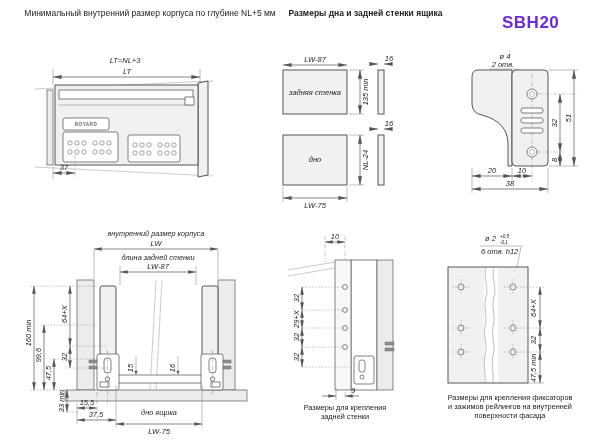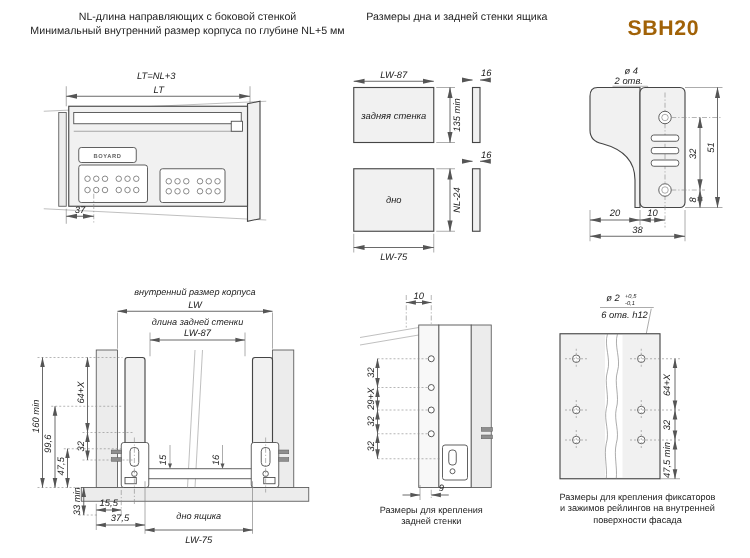--- a/index.html
+++ b/index.html
@@ -1,19 +1,19 @@
 <!DOCTYPE html>
 <html><head>
 <meta charset="utf-8">
 <style>
   html,body{margin:0;padding:0;background:#fff;}
   .page{position:relative;width:600px;height:446px;background:#fff;
         font-family:"Liberation Sans",sans-serif;overflow:hidden;}
   .note{position:absolute;text-align:center;font-size:8.5px;line-height:1.3;color:#222;}
-  .code{position:absolute;font-size:17px;font-weight:bold;color:#a16207;letter-spacing:0.5px;}
+  .code{position:absolute;font-size:17px;font-weight:bold;color:#6d28d9;letter-spacing:0.5px;}
   svg{position:absolute;overflow:visible;}
   svg text{font-family:"Liberation Sans",sans-serif;fill:#1c1c1c;}
   .d{font-size:7.5px;font-style:italic;text-anchor:middle;}
   .ds{font-size:7.5px;font-style:italic;text-anchor:start;}
   .c{font-size:7.3px;text-anchor:middle;}
   .tiny{font-size:4.6px;font-style:italic;text-anchor:start;}
   .logo{font-size:4.6px;font-weight:bold;letter-spacing:0.5px;text-anchor:middle;fill:#666;}
   .dim{stroke:#555;stroke-width:0.7;fill:none;}
   .ext{stroke:#7a7a7a;stroke-width:0.5;fill:none;}
   .ctr{stroke:#8a8a8a;stroke-width:0.5;fill:none;stroke-dasharray:4 1.6 1 1.6;}
@@ -23,24 +23,23 @@
   .wht{stroke:#4a4a4a;stroke-width:0.7;fill:#ffffff;}
   .lt{stroke:#999;stroke-width:0.5;fill:none;}
   .scr{fill:#8f8f8f;stroke:#5a5a5a;stroke-width:0.4;}
 </style>
 </head>
 <body>
 
 <div class="page">
 
   <div class="note" style="left:15px;top:8px;width:270px;">
-    <div>NL-длина направляющих с боковой стенкой</div>
     <div>Минимальный внутренний размер корпуса по глубине NL+5 мм</div>
   </div>
-  <div class="note" style="left:278px;top:8px;width:175px;">
+  <div class="note" style="left:278px;top:8px;width:175px;font-weight:bold;">
     <div>Размеры дна и задней стенки ящика</div>
   </div>
   <div class="code" style="left:502px;top:13px;">SBH20</div>
 
   <svg style="left:15px;top:55px;" width="225" height="150" viewBox="0 0 225 150">
     <defs>
         <marker id="aA" viewBox="0 0 10 6" markerWidth="9" markerHeight="5.4" refX="9.6" refY="3" orient="auto-start-reverse" markerUnits="userSpaceOnUse">
           <path d="M0,0.7 L10,3 L0,5.3 Z" fill="#555"></path>
         </marker>
       </defs>

